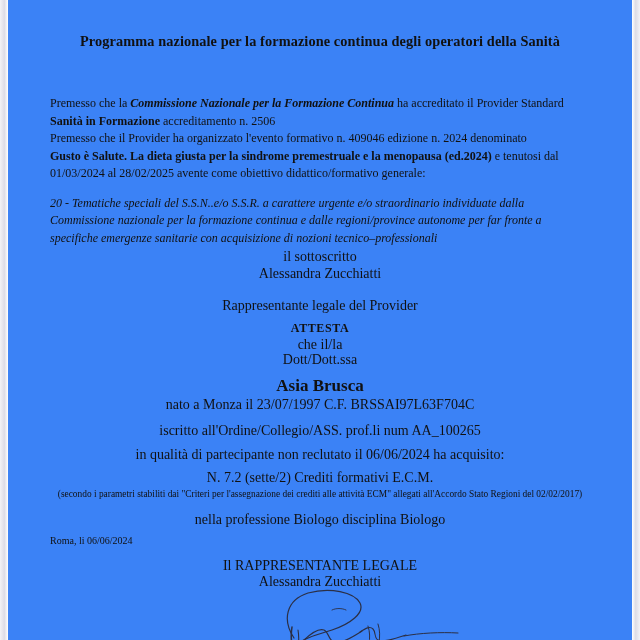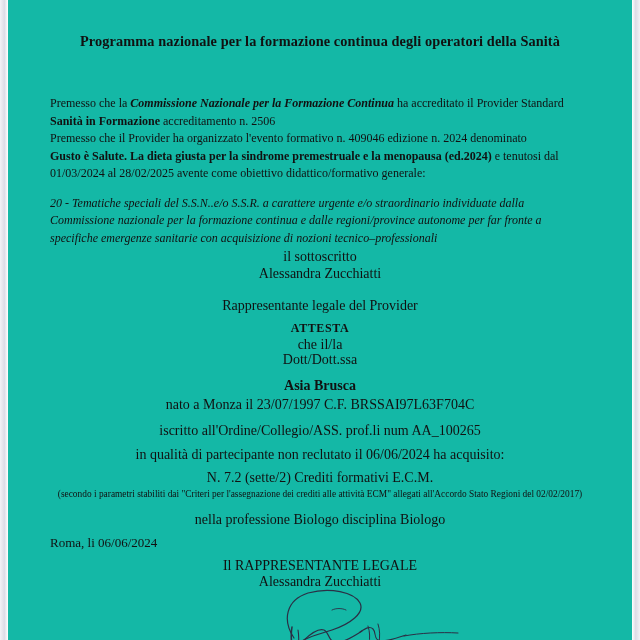--- a/index.html
+++ b/index.html
@@ -14,21 +14,21 @@
     font-family: "Liberation Serif", "DejaVu Serif", serif;
     color: #111111;
     -webkit-font-smoothing: antialiased;
   }
   .page {
     position: absolute;
     left: 8px;
     top: 0;
     width: 624px;
     height: 640px;
-    background: #14b8a6;
+    background: #3b82f6;
     box-sizing: border-box;
     overflow: hidden;
   }
   .edge-left {
     position: absolute;
     left: 0; top: 0;
     width: 8px; height: 640px;
     background: linear-gradient(to right, #f2f2f6 0%, #dcdce6 55%, #ffffff 100%);
   }
   .edge-right {
@@ -82,40 +82,40 @@
     top: 320px;
     font-weight: bold;
     font-size: 12px;
     letter-spacing: 0.6px;
   }
   .c-che { top: 337px; }
   .c-dott { top: 352px; }
   .c-nome {
     top: 378px;
     font-weight: bold;
-    font-size: 14px;
+    font-size: 17px;
     text-align: center;
   }
   .c-nato { top: 397px; }
   .c-iscritto { top: 423px; }
   .c-qualita { top: 447px; }
   .c-crediti { top: 470px; }
   .c-note {
     top: 488px;
     font-size: 9.4px;
     line-height: 12px;
   }
   .c-prof { top: 512px; }
   .c-luogo {
     position: absolute;
     left: 0;
     top: 535px;
     width: 540px;
     text-align: left;
-    font-size: 13px;
+    font-size: 10px;
   }
   .c-legale { top: 558px; }
   .c-firma-nome { top: 574px; }
   .signature {
     position: absolute;
     left: 200px;
     top: 586px;
     width: 260px;
     height: 60px;
   }

